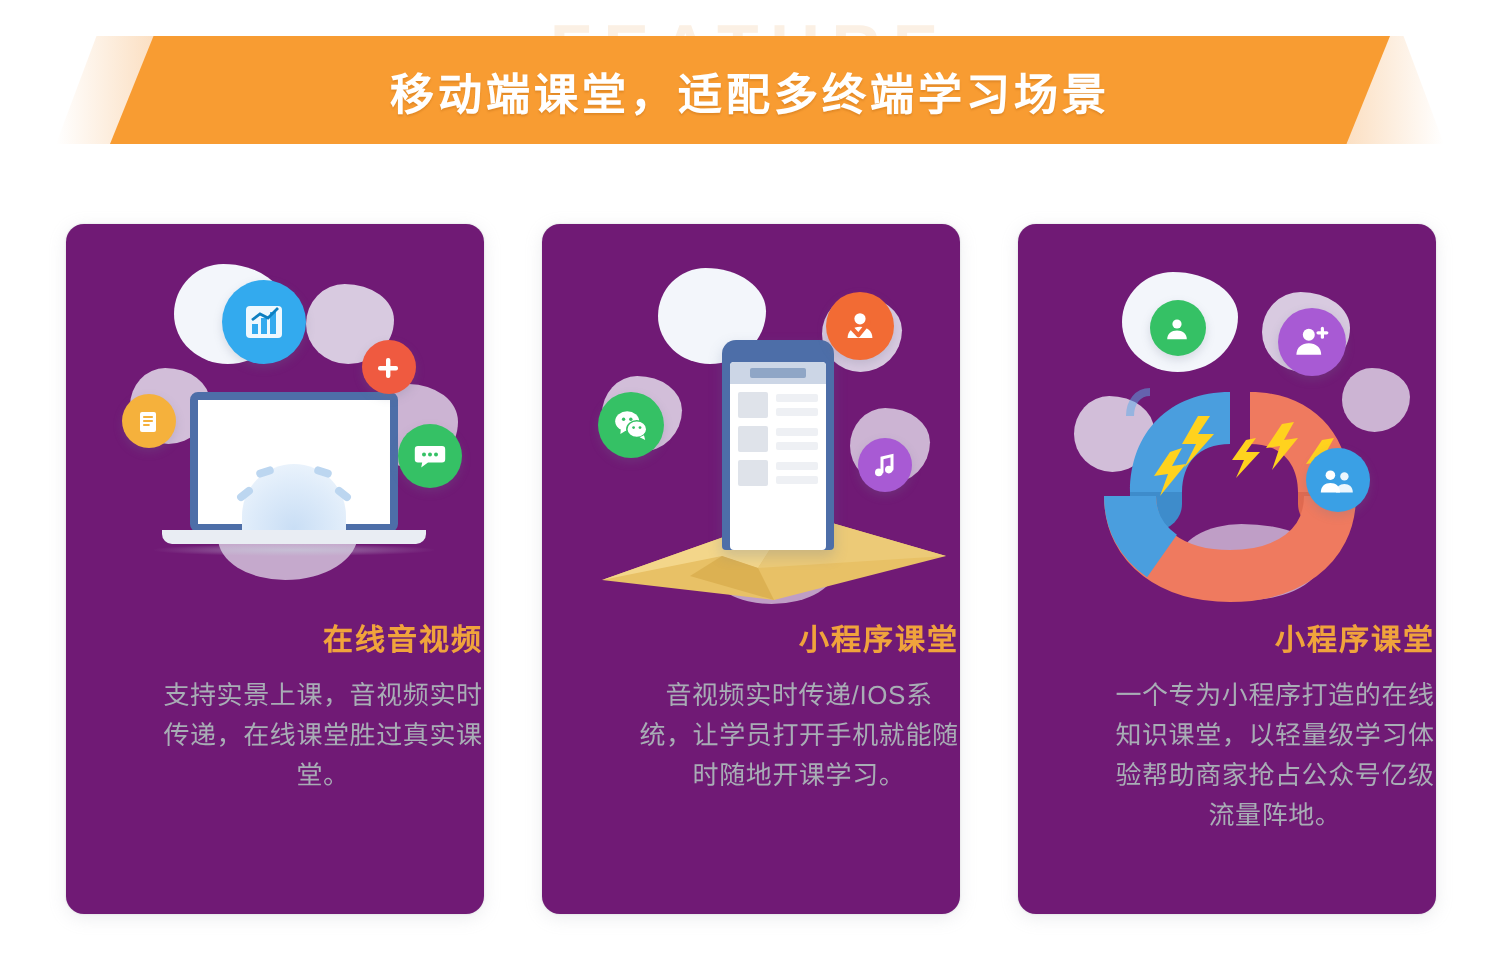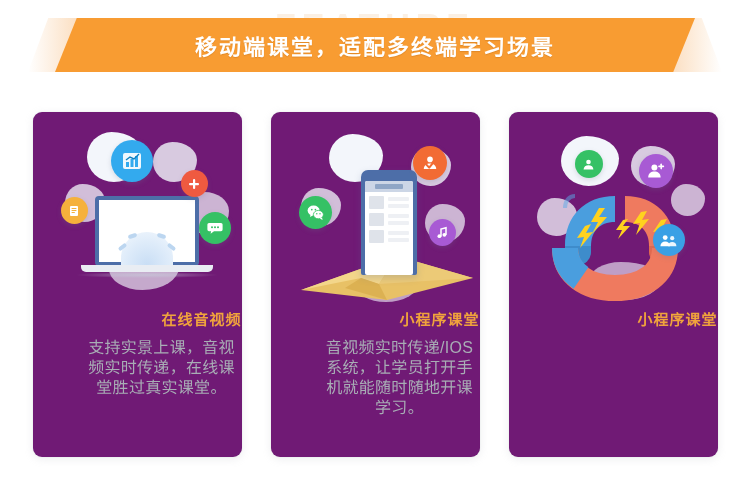--- a/index.html
+++ b/index.html
@@ -113,21 +113,21 @@
 
   .card-title {
     font-size: 15px;
     font-weight: bold;
     color: #f0a33c;
     letter-spacing: 1px;
     margin-top: 2px;
     margin-bottom: 9px;
   }
   .card-desc {
-    font-size: 16px;
+    font-size: 13px;
     line-height: 20px;
     color: #a8adb5;
     text-align: center;
     width: 160px;
     letter-spacing: 0.3px;
   }
 
   
   .bubble {
     position: absolute;
@@ -465,15 +465,16 @@
         <svg width="19" height="19" viewBox="0 0 19 19">
           <circle cx="6.2" cy="6.6" r="2.4" fill="#ffffff"></circle>
           <path d="M1.4 15.2c0-3.1 2.2-4.7 4.8-4.7s4.8 1.6 4.8 4.7z" fill="#ffffff"></path>
           <circle cx="13.2" cy="7.2" r="2.1" fill="#ffffff" opacity="0.9"></circle>
           <path d="M9 15.2c0-2.8 1.9-4.2 4.2-4.2s4.2 1.4 4.2 4.2z" fill="#ffffff" opacity="0.9"></path>
         </svg>
       </div>
     </div>
 
     <div class="card-title">小程序课堂</div>
+    <div class="card-desc">一个专为小程序打造的在线知识课堂，以轻量级学习体验帮助商家抢占公众号亿级流量阵地。</div>
   </div>
 
 </div>
 
 </body></html>

